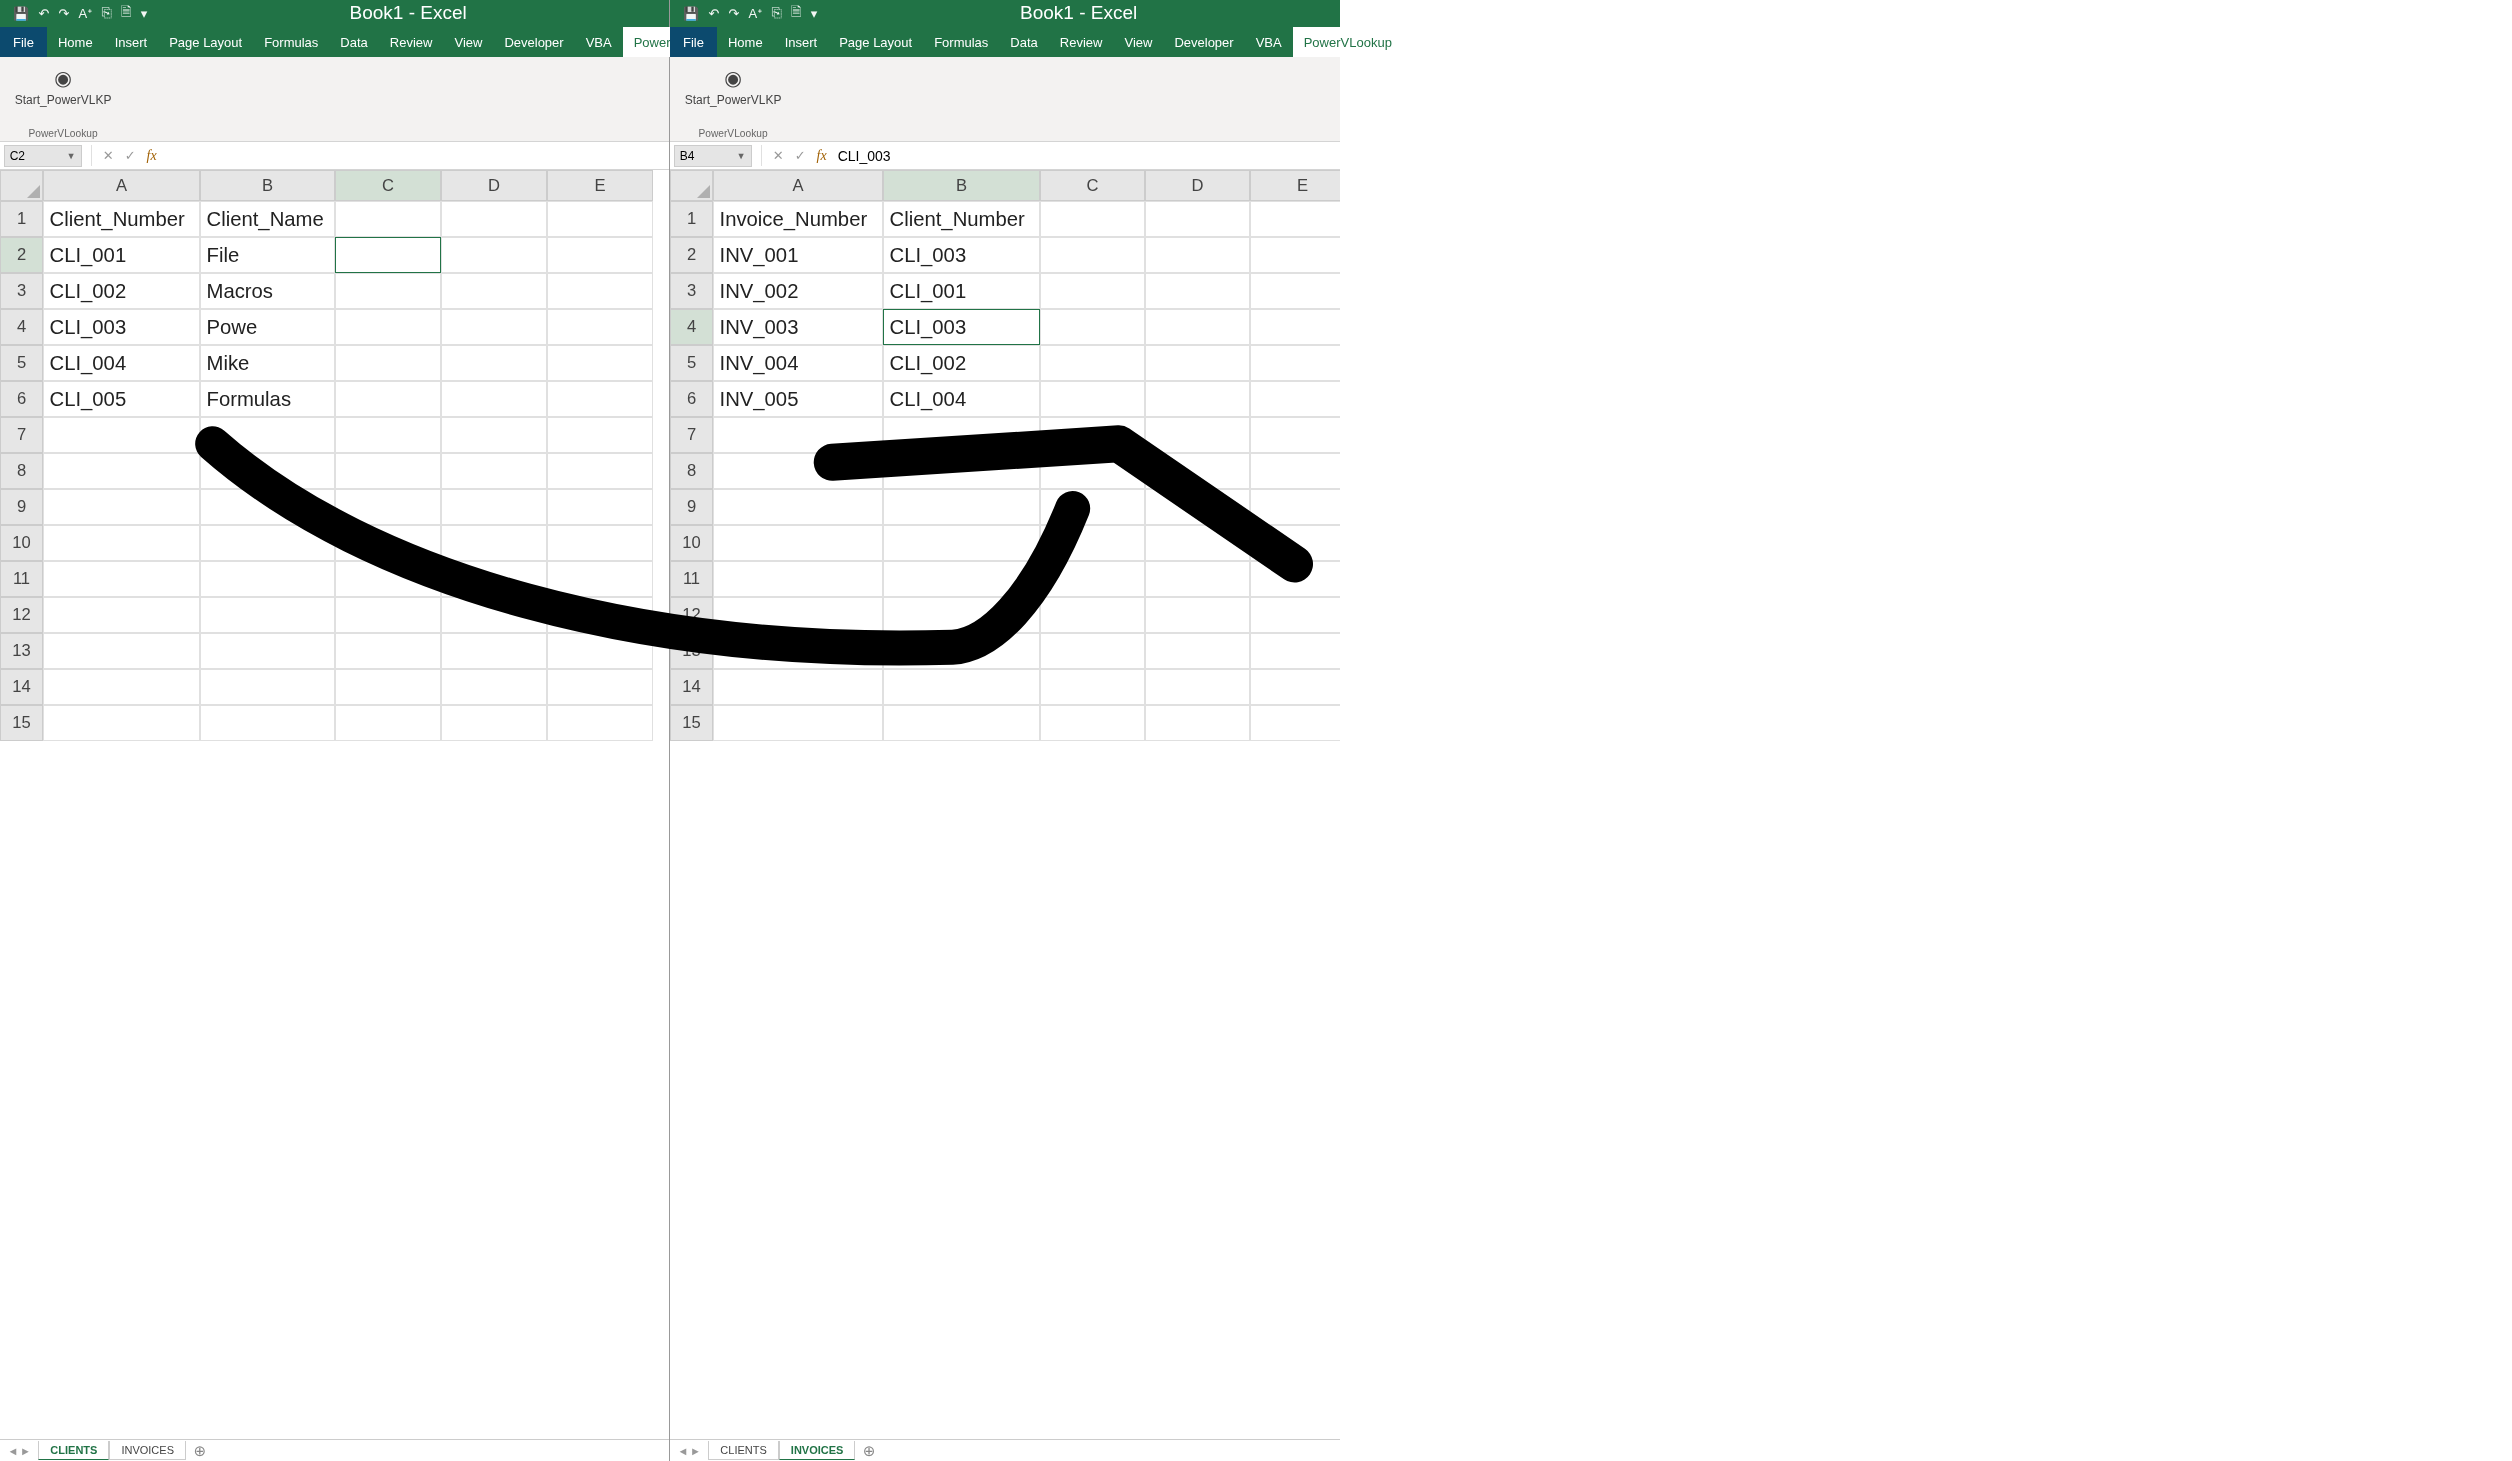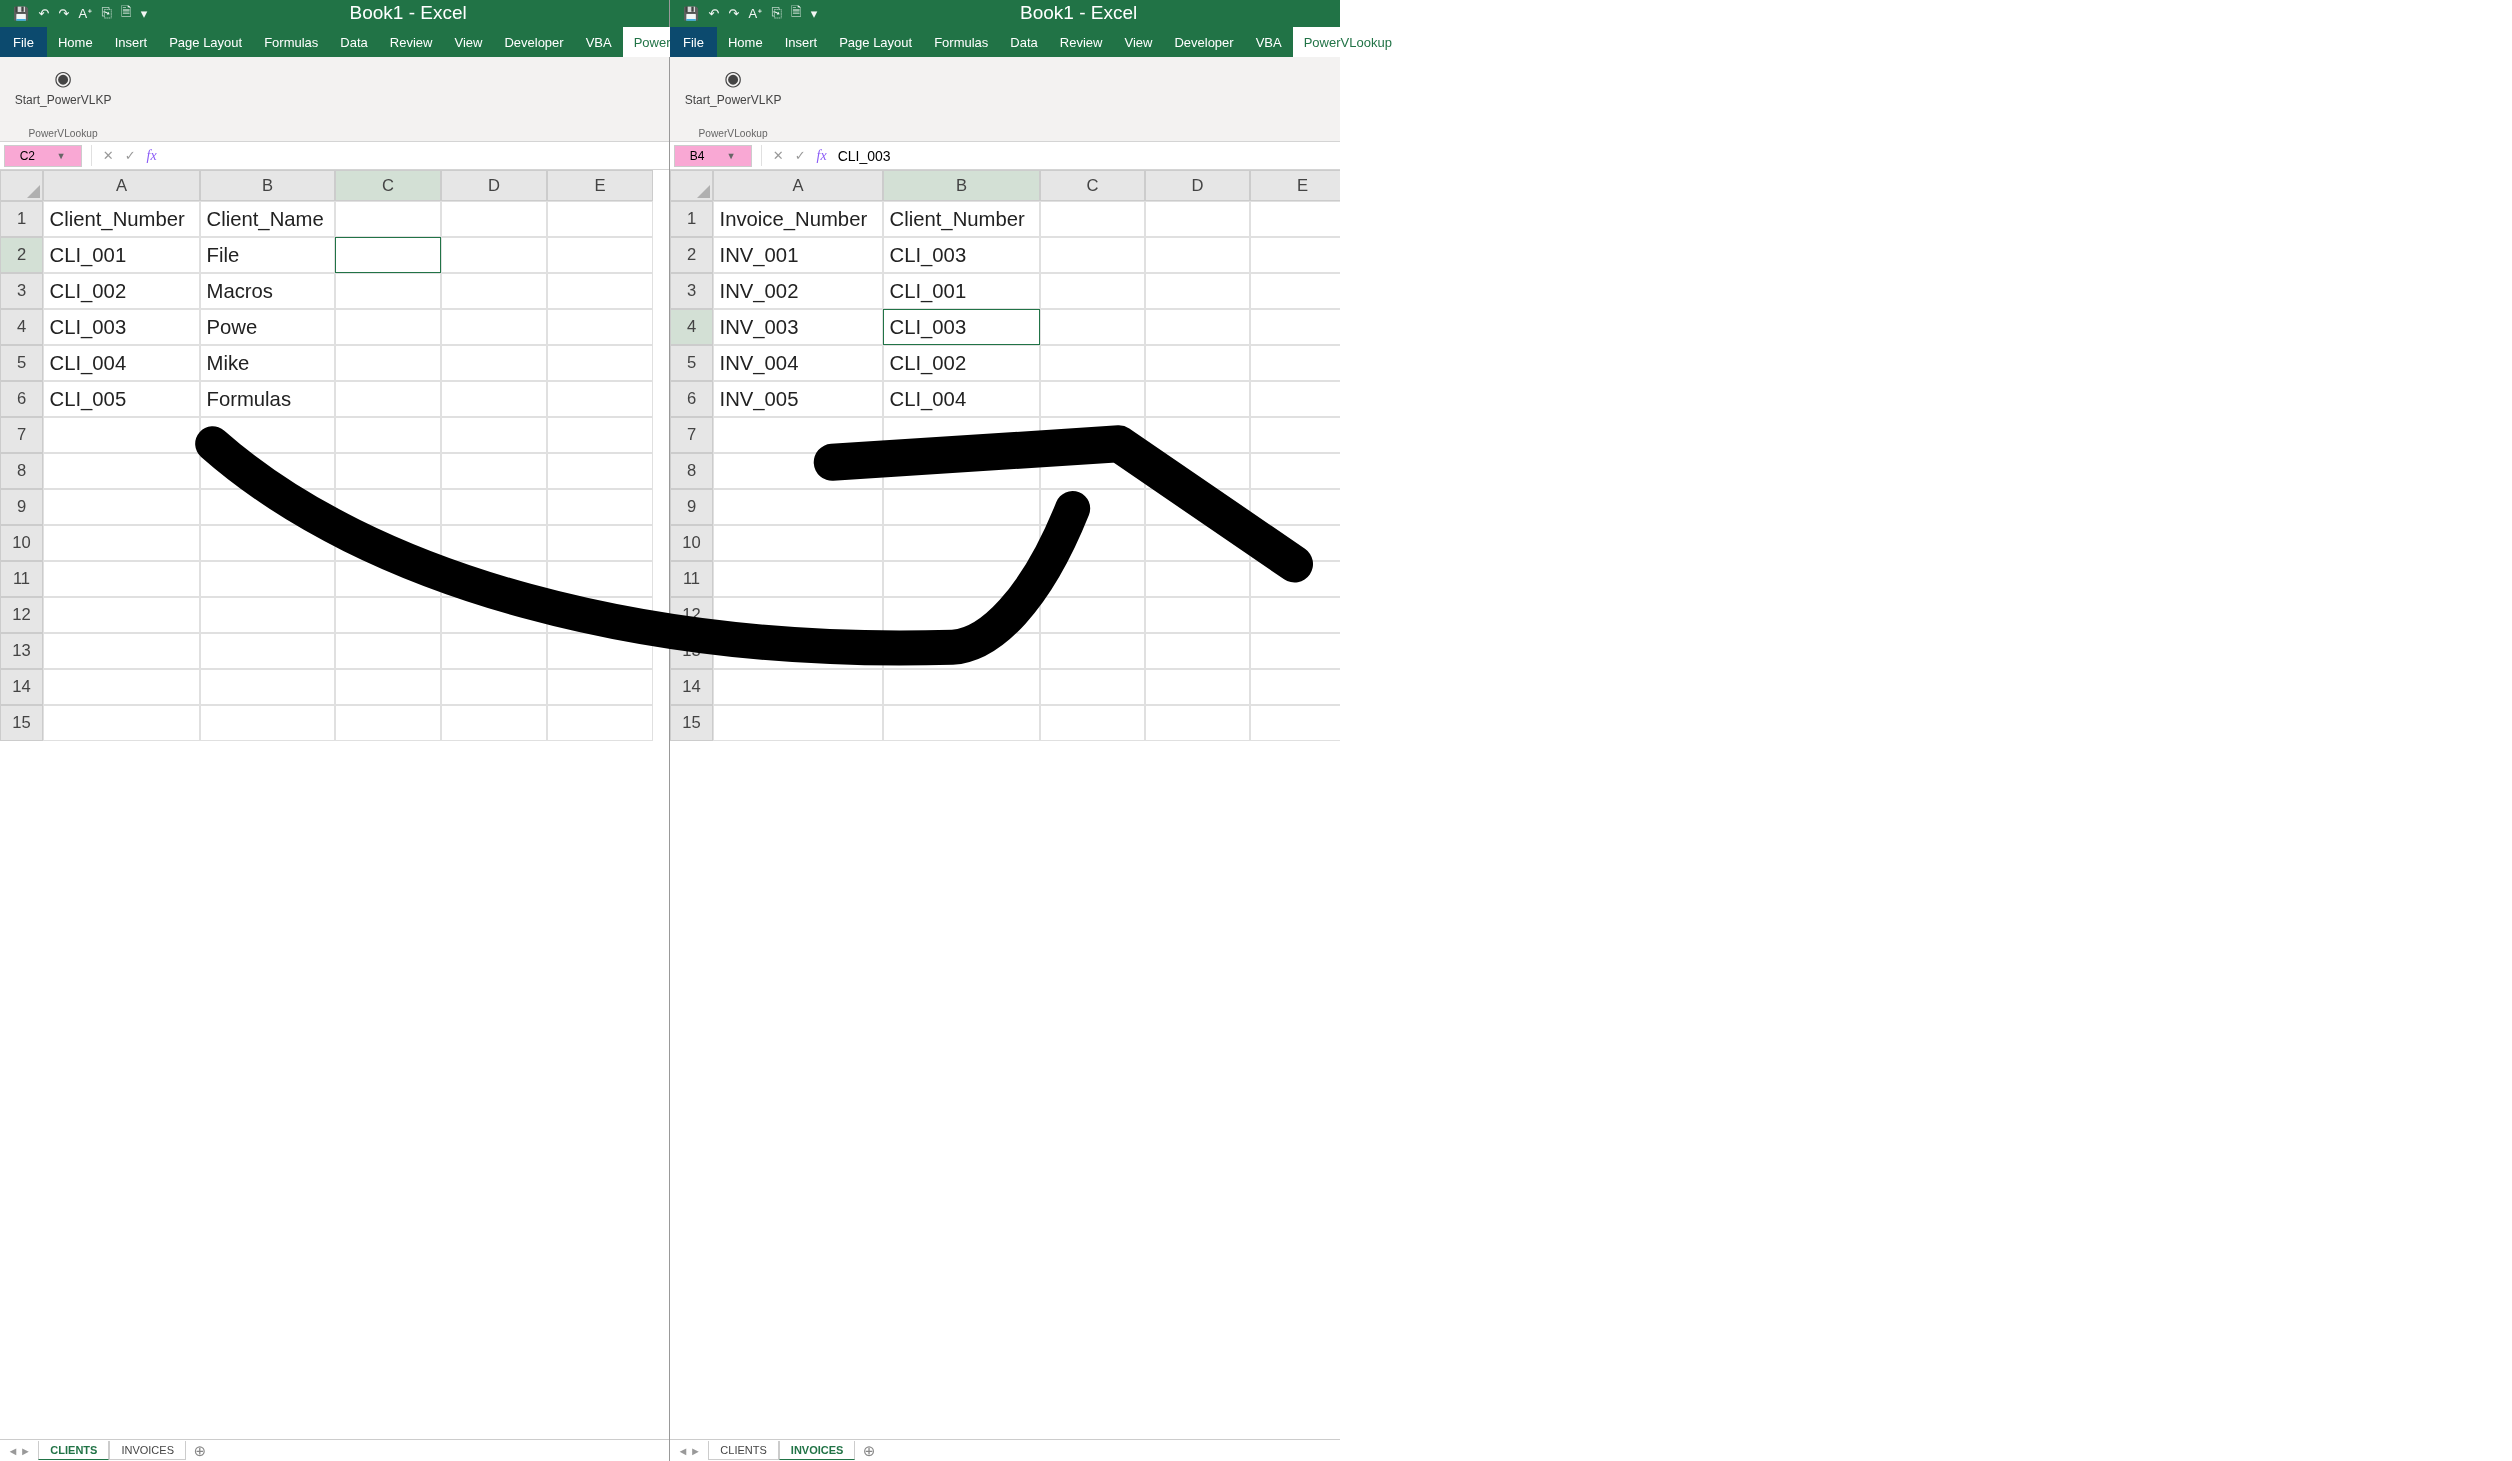--- a/index.html
+++ b/index.html
@@ -14,25 +14,25 @@
 .ribbon-tabs { background: #217346; height: 31px; display: flex; align-items: flex-end; padding-left: 0; }
 .ribbon-tab { color: #fff; font-size: 13px; padding: 7.4px 11px; cursor: pointer; white-space: nowrap; }
 .ribbon-tab.active { background: #fff; color: #217346; }
 .ribbon-tab.file { background: #0c4a6e; padding-left: 13px; padding-right: 13px; }
 .ribbon-content { background: #f3f2f1; height: 85px; border-bottom: 0.9px solid #d4d4d4; display: flex; padding: 5.5px 9.2px 1.8px 9.2px; }
 .ribbon-group { display: flex; flex-direction: column; align-items: center; justify-content: space-between; padding: 0 5.5px; }
 .ribbon-btn-icon { width: 30px; height: 30px; display: flex; align-items: center; justify-content: center; font-size: 20.3px; color: #444; cursor: pointer; }
 .ribbon-btn-label { font-size: 12px; color: #444; text-align: left; }
 .ribbon-group-label { font-size: 10.2px; color: #666; margin-top: 3.7px; }
 .formula-bar { height: 28px; display: flex; align-items: center; border-bottom: 0.9px solid #d4d4d4; background: #fff; }
-.name-box { width: 78px; height: 22px; border: 0.9px solid #ccc; margin: 0 3.7px; display: flex; align-items: center; justify-content: space-between; padding: 0 15px; font-size: 12px; background: #f9a8d4; }
+.name-box { width: 78px; height: 22px; border: 0.9px solid #ccc; margin: 0 3.7px; display: flex; align-items: center; justify-content: space-between; padding: 0 5px; font-size: 12px; background: #e5e5e5; }
 .name-box-arrow { color: #666; font-size: 9.2px; }
 .fb-sep { width: 0.9px; height: 20.3px; background: #e0e0e0; margin: 0 5.5px; }
 .fb-icon { color: #999; font-size: 13px; margin: 0 5.5px; cursor: pointer; }
-.fb-fx { font-style: italic; font-family: serif; font-size: 14px; color: #8b5cf6; margin: 0 5.5px; }
+.fb-fx { font-style: italic; font-family: serif; font-size: 14px; color: #a16207; margin: 0 5.5px; }
 .fb-input { flex: 1; height: 22px; border: none; outline: none; font-size: 14px; padding-left: 5.5px; }
 .grid-wrap { flex: 1; overflow: hidden; position: relative; background: #fff; }
 .grid { display: grid; position: absolute; top: 0; left: 0; }
 .corner { background: #e6e6e6; border: 0.9px solid #ccc; position: relative; }
 .corner::after { content: ""; position: absolute; right: 1.8px; bottom: 1.8px; width: 0; height: 0; border-right: 13px solid #b0b0b0; border-top: 13px solid transparent; }
 .col-header, .row-header { background: #e6e6e6; border: 0.9px solid #ccc; font-size: 16.6px; color: #444; display: flex; align-items: center; justify-content: center; }
 .col-header.sel, .row-header.sel { background: #d3e0d5; }
 .cell { border: 0.9px solid #e0e0e0; font-size: 20.3px; padding: 1.8px 5.5px; display: flex; align-items: center; color: #222; background: #fff; }
 .cell.selected { outline: 1.8px solid #217346; outline-offset: -1.8px; z-index: 2; }
 .sheet-tabs { height: 22px; border-top: 0.9px solid #ccc; background: #fff; display: flex; align-items: center; font-size: 11px; }

